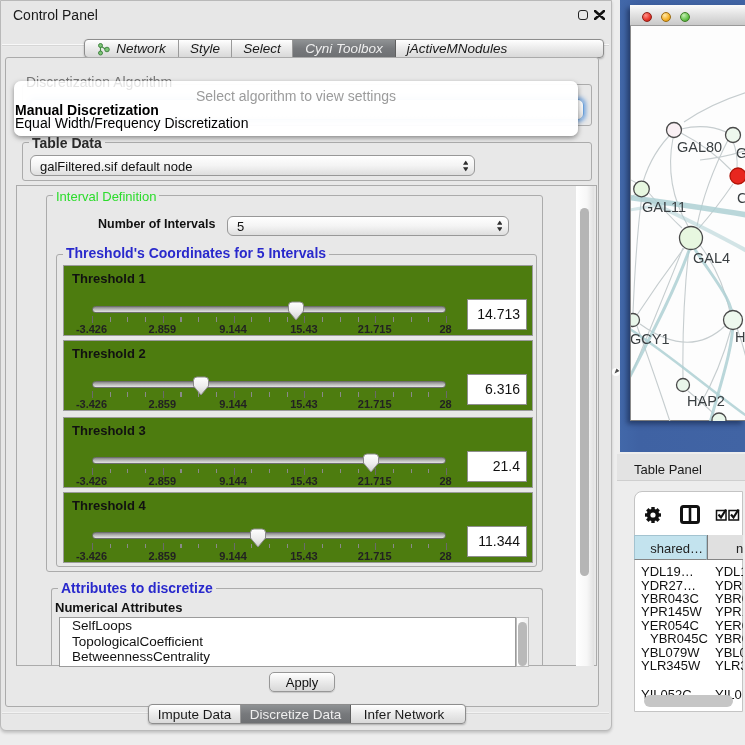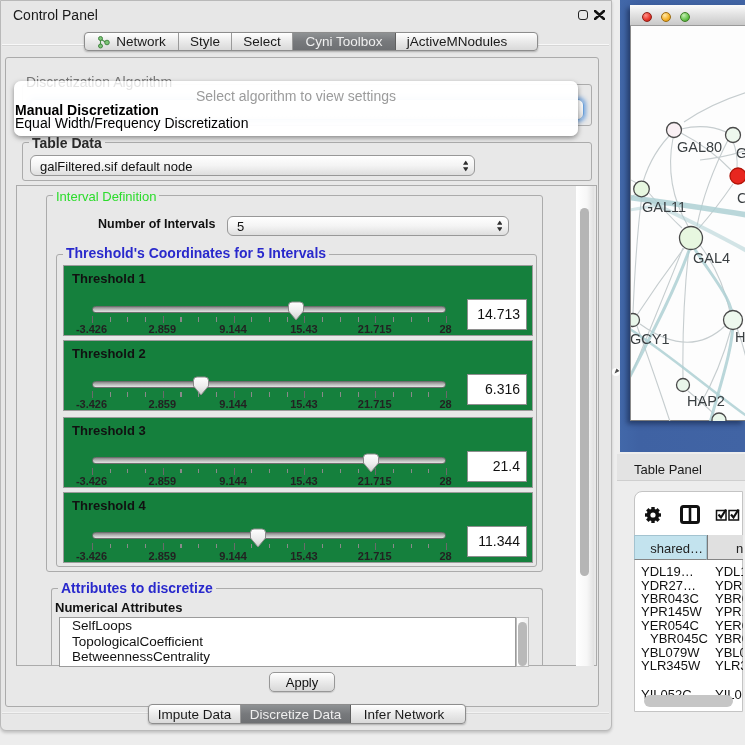--- a/index.html
+++ b/index.html
@@ -16,37 +16,37 @@
   
   .strip { display:flex; border:1px solid #8d8d8d; border-radius:4px;
            background:linear-gradient(#ffffff,#ececec 45%,#d9d9d9);
            box-shadow:0 1px 2px rgba(0,0,0,0.25); overflow:hidden; }
   .seg { font-size:13.5px; color:#1a1a1a; display:flex; align-items:center; justify-content:center;
          border-right:1px solid #9a9a9a; }
   .seg:last-child { border-right:none; }
   .seg.sel { background:linear-gradient(#8f9294,#77797c 50%,#6e7073); color:#efefef;
              border-right:1px solid #5f5f5f; }
 
-  #topstrip { left:84px; top:32px; height:19px; width:454px; }
+  #topstrip { left:84px; top:39px; height:19px; width:520px;font-style:italic; }
   #botstrip { left:148px; top:704px; height:20px; width:318px; }
 
   
   #content { left:5px; top:57px; width:594px; height:650px; background:#e8e8e8;
              border:1px solid #ababab; border-radius:3px; }
 
   .group { position:absolute; border:1px solid #ababab; border-radius:3px; }
   .gtitle { position:absolute; font-size:14px; font-weight:bold; background:#e8e8e8; padding:0 3px; line-height:13px; }
 
   .combo { position:absolute; background:linear-gradient(#ffffff,#f4f4f4 50%,#dedede);
            border:1px solid #989898; border-radius:6px; font-size:13px; color:#111; }
   .combo .ctext { position:absolute; left:9px; top:50%; transform:translateY(-50%); }
   .arrows { position:absolute; right:6px; top:50%; transform:translateY(-50%); width:5.5px; height:11px; }
 
   
-  .tbox { position:absolute; left:63px; width:470px; height:71px; background:#15803d;
+  .tbox { position:absolute; left:63px; width:470px; height:71px; background:#4d7c0f;
           border:1px solid #9b9b9b; }
   .tlab { position:absolute; left:8px; top:5px; font-size:13px; font-weight:bold; color:#111; }
   .track { position:absolute; left:27.5px; top:39.5px; width:354px; height:7px; border-radius:4px;
            background:linear-gradient(#888888,#b7b7b7 45%,#e4e4e4); border:1px solid #6e6e6e; }
   .ticks-min { position:absolute; left:27.5px; top:51px; width:356px; height:4.5px;
            background:repeating-linear-gradient(to right,#8a8a8a 0 1px,transparent 1px 17.7px); }
   .ticks-maj { position:absolute; left:27.5px; top:50px; width:356px; height:7px;
            background:repeating-linear-gradient(to right,#6a6a6a 0 1px,transparent 1px 70.8px); }
   .tnum { position:absolute; top:57px; font-size:11px; font-weight:bold; color:#222;
           transform:translateX(-50%); }

